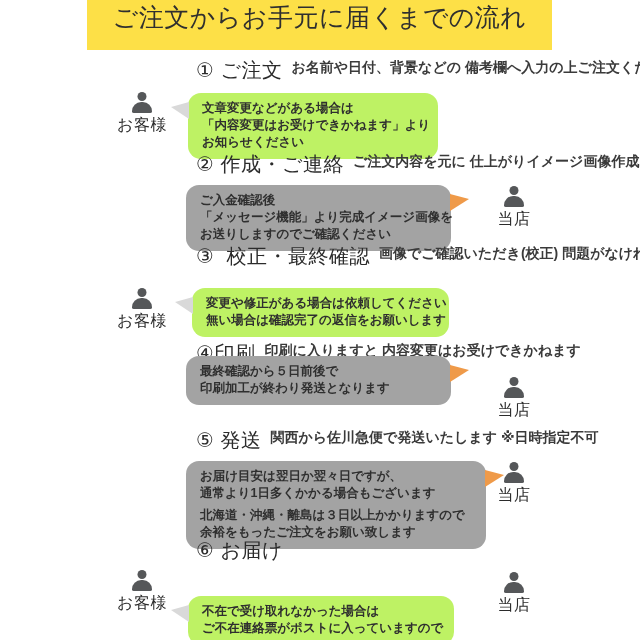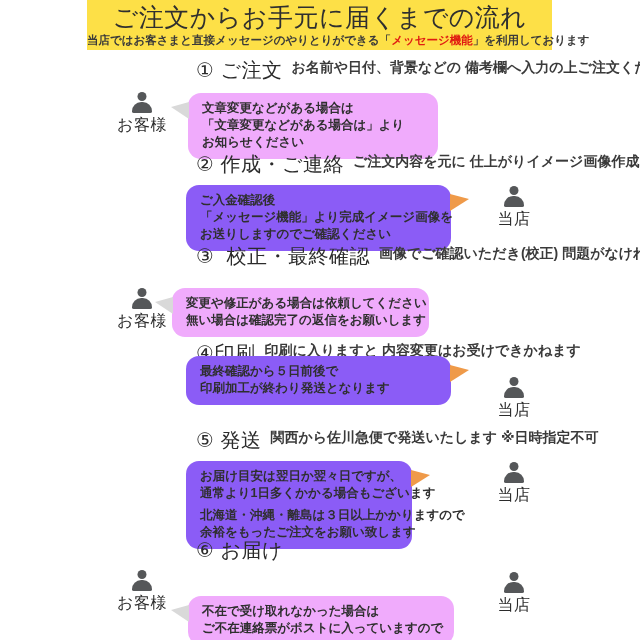--- a/index.html
+++ b/index.html
@@ -120,25 +120,25 @@
     box-sizing: border-box;
     border-radius: 13px;
     padding: 7px 14px 8px 14px;
     font-size: 12.5px;
     line-height: 17px;
     font-weight: bold;
     color: #2f2f2f;
     white-space: nowrap;
   }
   .bubble.gray {
-    background: #f0abfc;
+    background: #bef264;
     font-family: Liberation Serif, serif;
   }
   .bubble.orange {
-    background: #8b5cf6;
+    background: #a3a3a3;
   }
   
   .bubble.gray::before {
     content: "";
     position: absolute;
     left: -17px;
     top: 9px;
     width: 0;
     height: 0;
     border-style: solid;
@@ -158,21 +158,20 @@
     border-color: transparent transparent transparent #ef9a49;
   }
   .bubble .ln { display: block; }
   .bubble .gap { display: block; height: 5px; }
 </style>
 </head>
 <body>
 
 <div class="header-band">
   <div class="header-title">ご注文からお手元に届くまでの流れ</div>
-  <div class="header-sub"><span>当店ではお客さまと直接メッセージのやりとりができる「</span><span class="hl">メッセージ機能</span><span>」を利用しております</span></div>
 </div>
 
 <div class="step-row" style="top:58px;">
   <span class="step-title">①</span>
   <span class="step-title" style="margin-left:6px;">ご注文</span>
   <span class="step-desc">
     <span class="ln">お名前や日付、背景などの</span>
     <span class="ln">備考欄へ入力の上ご注文ください</span>
   </span>
 </div>
@@ -180,21 +179,21 @@
 <div class="avatar" style="left:106px; top:92px;">
   <span class="glyph">
       <span class="head"></span>
       <span class="body"></span>
     </span>
   <span class="alabel">お客様</span>
 </div>
 
 <div class="bubble gray" style="left:188px; top:93px; width:250px;">
   <span class="ln">文章変更などがある場合は</span>
-  <span class="ln">「文章変更などがある場合は」より</span>
+  <span class="ln">「内容変更はお受けできかねます」より</span>
   <span class="ln">お知らせください</span>
 </div>
 
 <div class="step-row" style="top:152px;">
   <span class="step-title">②</span>
   <span class="step-title" style="margin-left:6px;">作成・ご連絡</span>
   <span class="step-desc">
     <span class="ln">ご注文内容を元に</span>
     <span class="ln">仕上がりイメージ画像作成</span>
   </span>
@@ -224,21 +223,21 @@
 </div>
 
 <div class="avatar" style="left:106px; top:288px;">
   <span class="glyph">
       <span class="head"></span>
       <span class="body"></span>
     </span>
   <span class="alabel">お客様</span>
 </div>
 
-<div class="bubble gray" style="left:172px; top:288px; width:257px;">
+<div class="bubble gray" style="left:192px; top:288px; width:257px;">
   <span class="ln">変更や修正がある場合は依頼してください</span>
   <span class="ln">無い場合は確認完了の返信をお願いします</span>
 </div>
 
 <div class="step-row" style="top:341px;">
   <span class="step-title">④</span>
   <span class="step-title" style="">印刷</span>
   <span class="step-desc">
     <span class="ln">印刷に入りますと</span>
     <span class="ln">内容変更はお受けできかねます</span>
@@ -260,21 +259,21 @@
 
 <div class="step-row" style="top:428px;">
   <span class="step-title">⑤</span>
   <span class="step-title" style="margin-left:6px;">発送</span>
   <span class="step-desc">
     <span class="ln">関西から佐川急便で発送いたします</span>
     <span class="ln">※日時指定不可</span>
   </span>
 </div>
 
-<div class="bubble orange" style="left:186px; top:461px; width:226px;">
+<div class="bubble orange" style="left:186px; top:461px; width:300px;">
   <span class="ln">お届け目安は翌日か翌々日ですが、</span>
   <span class="ln">通常より1日多くかかる場合もございます</span>
   <span class="gap"></span>
   <span class="ln">北海道・沖縄・離島は３日以上かかりますので</span>
   <span class="ln">余裕をもったご注文をお願い致します</span>
 </div>
 
 <div class="avatar" style="left:478px; top:462px;">
   <span class="glyph">
       <span class="head"></span>

